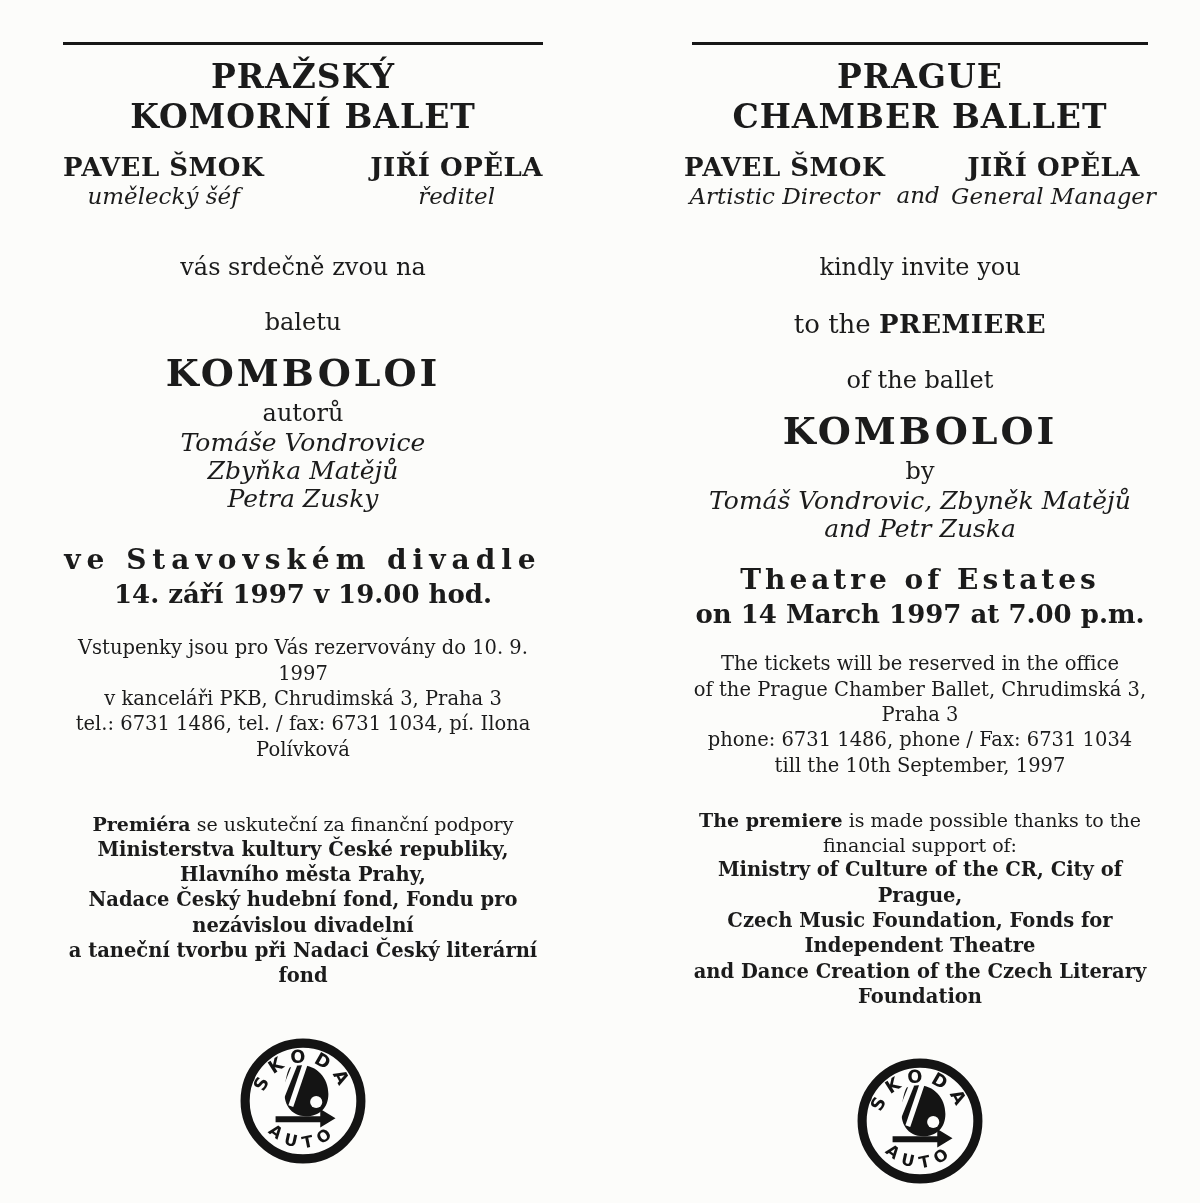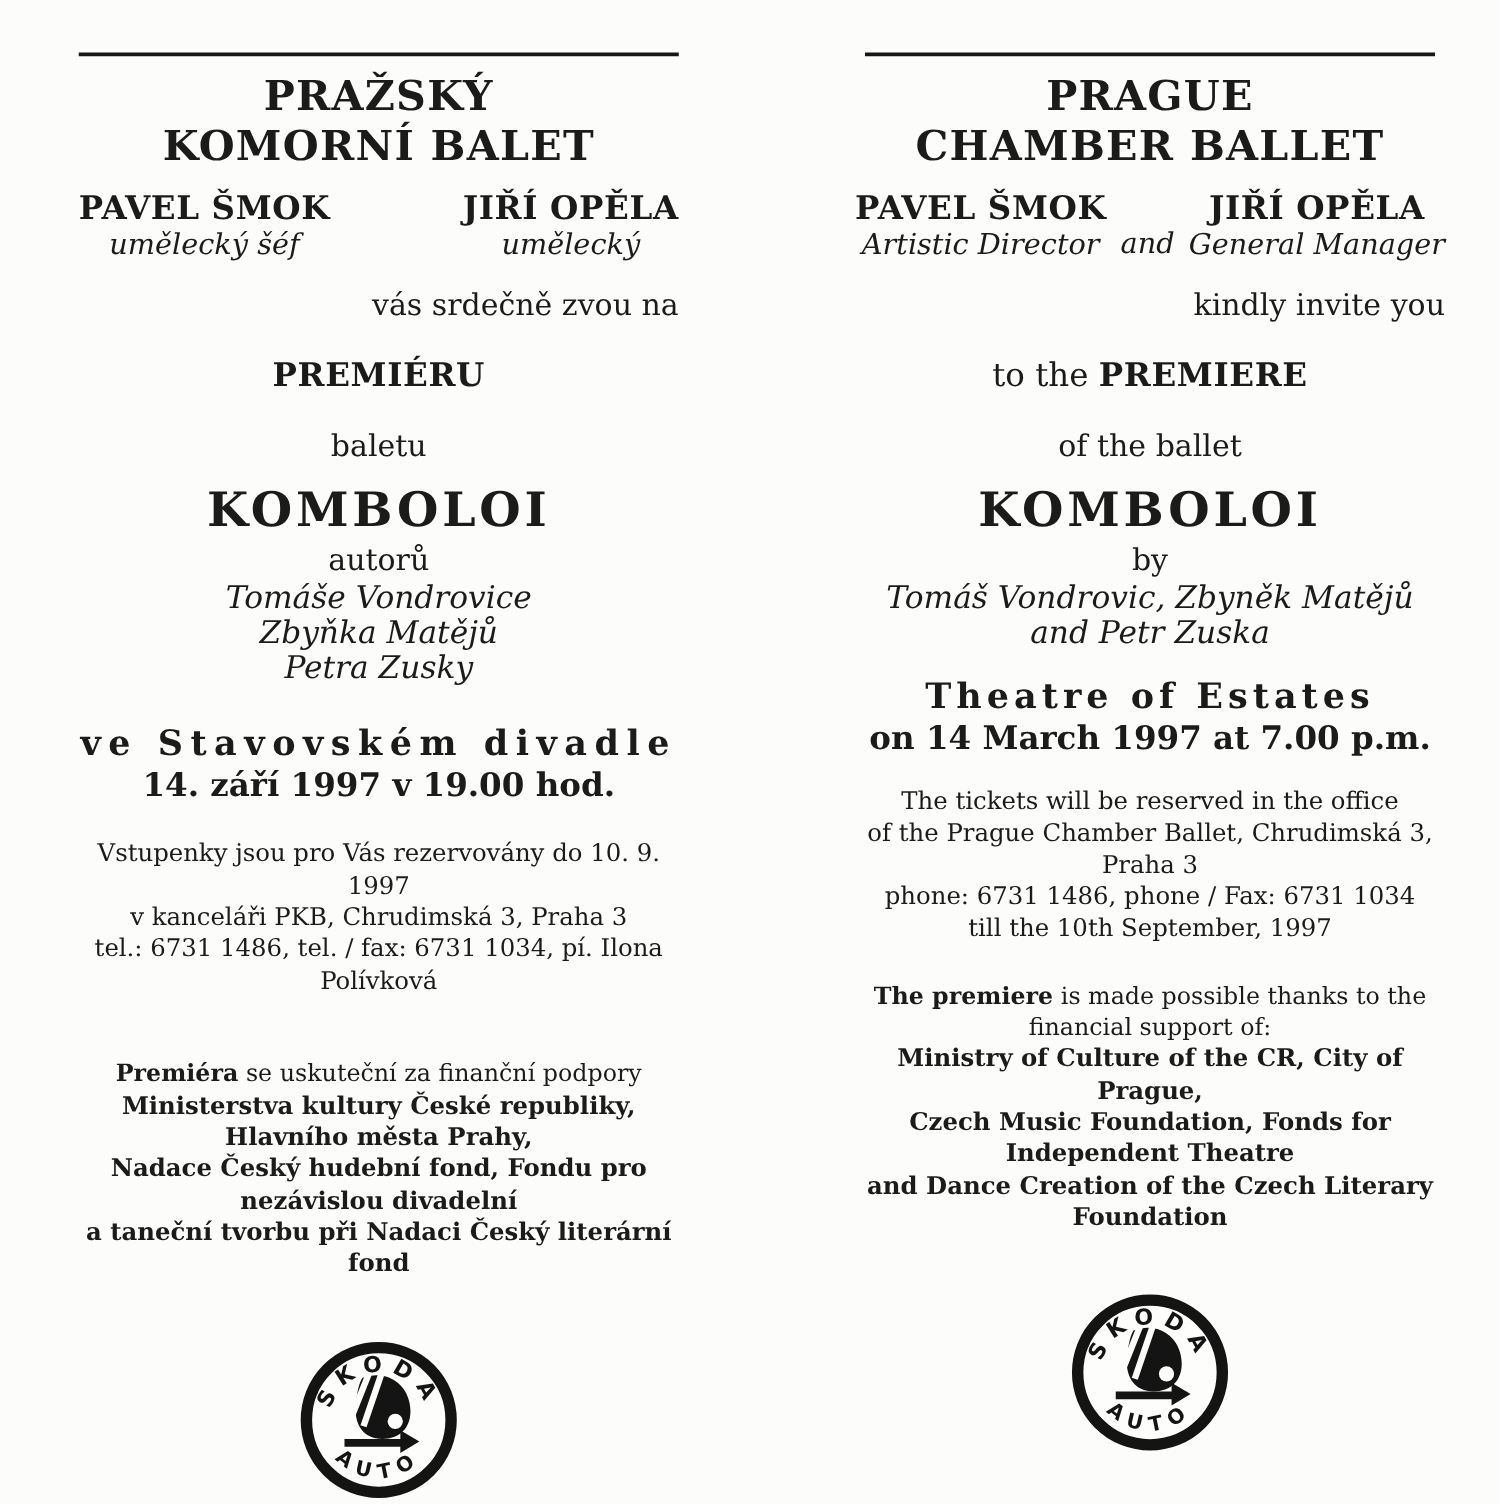--- a/index.html
+++ b/index.html
@@ -14,21 +14,21 @@
   .col.right{left:684px;width:472px;}
   .rule{height:3px;background:#171717;margin:42px auto 0;width:100%;}
   .col.right .rule{width:456px;}
   .org{margin:12px 0 0;font-size:33px;font-weight:bold;line-height:1.2;letter-spacing:1px;}
   .org .line{display:block;}
   .names{display:flex;justify-content:space-between;align-items:flex-end;margin-top:16px;}
   .person{text-align:center;}
   .nm{font-size:26px;font-weight:bold;letter-spacing:0.5px;white-space:nowrap;}
   .rl{font-size:23px;font-style:italic;margin-top:1px;white-space:nowrap;}
   .joiner{font-size:23px;font-style:italic;align-self:flex-end;padding-bottom:1px;}
-  .invite{margin:21px 0 0;font-size:24px;text-align:right;}
+  .invite{margin:44px 0 0;font-size:24px;}
   .prem{margin:28px 0 0;font-size:26px;}
   .prem b{letter-spacing:0.5px;}
   .ballet-word{margin:27px 0 0;font-size:24px;}
   .title{margin:14px 0 0;font-size:38px;font-weight:bold;letter-spacing:3px;}
   .by{margin:4px 0 0;font-size:24px;}
   .authors{font-size:25px;font-style:italic;line-height:1.12;margin-top:2px;}
   .venueblk{margin-top:30px;}
   .col.right .venueblk{margin-top:20px;}
   .venue{font-size:28px;font-weight:bold;letter-spacing:6px;white-space:nowrap;}
   .col.right .venue{letter-spacing:4px;}
@@ -59,25 +59,24 @@
       <span class="line">PRAŽSKÝ</span>
       <span class="line">KOMORNÍ BALET</span>
     </h1>
     <div class="names">
       <div class="person">
         <div class="nm">PAVEL ŠMOK</div>
         <div class="rl">umělecký šéf</div>
       </div>
       <div class="person">
         <div class="nm">JIŘÍ OPĚLA</div>
-        <div class="rl">umělecký</div>
+        <div class="rl">ředitel</div>
       </div>
     </div>
     <p class="invite">vás srdečně zvou na</p>
-    <p class="prem"><b>PREMIÉRU</b></p>
     <p class="ballet-word">baletu</p>
     <h2 class="title">KOMBOLOI</h2>
     <p class="by">autorů</p>
     <div class="authors">
       <div>Tomáše Vondrovice</div>
       <div>Zbyňka Matějů</div>
       <div>Petra Zusky</div>
     </div>
     <div class="venueblk">
       <div class="venue">ve Stavovském divadle</div>

